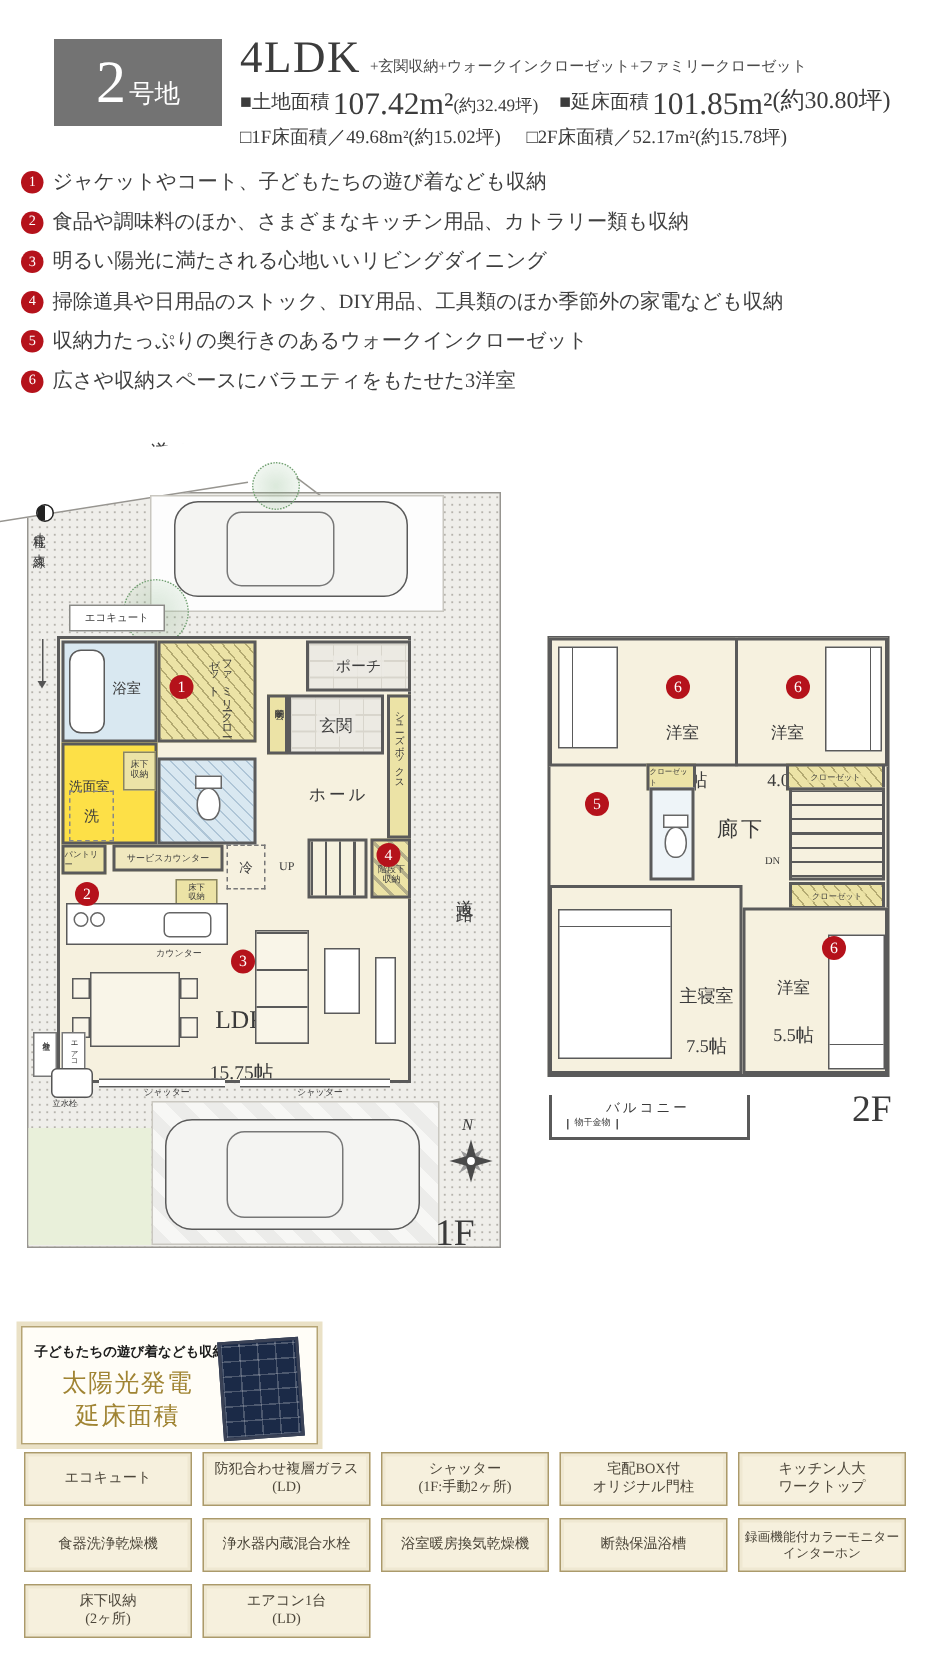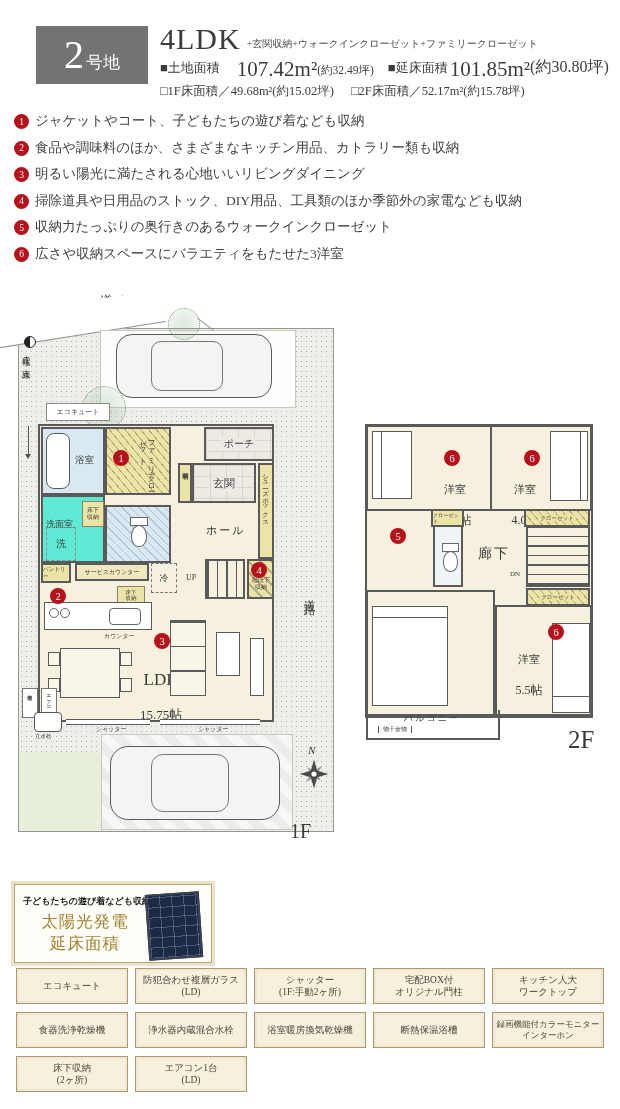--- a/index.html
+++ b/index.html
@@ -42,21 +42,21 @@
 <div class="abs" style="left:36px;top:26px;width:112px;height:58px;background:#737373;color:#fff;display:flex;align-items:center;justify-content:center">
   <span style="font-size:40px;line-height:1">2</span>
   <span style="font-size:17px;margin:14px 0 0 2px">号地</span>
 </div>
 <div class="abs" style="left:160px;top:24px;display:flex;align-items:flex-end">
   <span style="font-size:30px;line-height:1;letter-spacing:1px">4LDK</span>
   <span style="font-size:10px;margin:0 0 3px 6px;color:#4a4a4a">+玄関収納+ウォークインクローゼット+ファミリークローゼット</span>
 </div>
 <div class="abs" style="left:160px;top:57px;display:flex;align-items:flex-end;white-space:nowrap">
   <span style="font-size:13px;margin-bottom:3px">■土地面積</span>
-  <span style="font-size:21px;line-height:1;margin-left:17px">107.42m²</span>
+  <span style="font-size:21px;line-height:1;margin-left:2px">107.42m²</span>
   <span style="font-size:11.5px;margin-bottom:2px">(約32.49坪)</span>
   <span style="font-size:13px;margin:0 0 3px 14px">■延床面積</span>
   <span style="font-size:21px;line-height:1;margin-left:2px">101.85m²</span>
   <span style="font-size:16px;margin-bottom:2px">(約30.80坪)</span>
 </div>
 <div class="abs" style="left:160px;top:83px;font-size:12.5px;white-space:nowrap">
   <span>□1F床面積／49.68m²(約15.02坪)</span>
   <span style="margin-left:14px">□2F床面積／52.17m²(約15.78坪)</span>
 </div>
 
@@ -130,21 +130,21 @@
     <span class="lbl vtext" style="left:1.5px;top:3px;height:34px;font-size:6px;letter-spacing:0">玄関収納</span>
   </div>
   <div class="room tile" style="left:184px;top:171px;width:64px;height:40px;display:flex;align-items:center;justify-content:center">
     <span style="font-size:11px;background:rgba(236,234,227,.8);padding:0 2px">玄関</span>
   </div>
   <div class="room yellow" style="left:250px;top:171px;width:16px;height:96px">
     <span class="lbl vtext" style="left:2px;top:5px;height:88px;font-size:6.5px;letter-spacing:0">シューズボックス</span>
   </div>
   <div class="lbl" style="left:198px;top:232px;font-size:11px;letter-spacing:2px">ホール</div>
 
-  <div class="room" style="left:33px;top:203px;width:64px;height:68px;background:#5eead4">
+  <div class="room" style="left:33px;top:203px;width:64px;height:68px;background:#fde047">
     <span class="lbl" style="left:3px;top:22px;font-size:9px">洗面室</span>
     <div class="room yellow nob" style="left:39px;top:4px;width:22px;height:26px;border:1px solid #8a8560;display:flex;align-items:center;justify-content:center">
       <span style="font-size:6px;text-align:center;white-space:pre-line;line-height:1.2">床下
 収納</span>
     </div>
     <div class="abs" style="left:3px;top:30px;width:28px;height:32px;border:1px dashed #888;display:flex;align-items:center;justify-content:center">
       <span style="font-size:10px">洗</span>
     </div>
   </div>
 
@@ -221,21 +221,21 @@
   <div class="furn" style="left:102px;top:454px;width:170px;height:74px;border-radius:18px;background:#f4f4f2">
     <div class="abs" style="left:40px;top:7px;width:76px;height:56px;border:1.5px solid #777;border-radius:12px"></div>
   </div>
 
   <div class="lbl" style="left:300px;top:452px;font-size:11px;font-style:italic">N</div>
   <svg class="abs" style="left:290px;top:466px" width="32" height="32" viewBox="0 0 40 40">
     <polygon points="20,6 23,17 32,20 23,23 20,34 17,23 8,20 17,17" fill="#9a9a9a" transform="rotate(45 20 20)"></polygon>
     <polygon points="20,2 24,16 38,20 24,24 20,38 16,24 2,20 16,16" fill="#4a4a4a"></polygon>
     <circle cx="20" cy="20" r="4" fill="#fff" stroke="#4a4a4a" stroke-width="1.5"></circle>
   </svg>
-  <div class="lbl" style="left:282px;top:528px;font-size:20px">1F</div>
+  <div class="lbl" style="left:282px;top:517px;font-size:25px">1F</div>
 </div>
 
 <div class="abs" style="left:352px;top:398px;width:268px;height:372px">
   <div class="room wall3 cream" style="left:13px;top:26px;width:228px;height:294px"></div>
 
   <div class="room" style="left:14px;top:27px;width:126px;height:86px;background:#f6f1df">
     <div class="furn" style="left:4px;top:4px;width:40px;height:68px;background:#fff;background-image:linear-gradient(90deg,transparent 0 8px,#5a5a5a 8px 9px,transparent 9px)"></div>
     <div class="lbl" style="left:52px;top:38px;width:70px;text-align:center">
       <div style="font-size:11px">洋室</div>
       <div style="font-size:12px">5.25帖</div>
@@ -268,32 +268,36 @@
 
   <div class="lbl" style="left:126px;top:148px;font-size:14px;letter-spacing:2px">廊下</div>
   <div class="lbl" style="left:158px;top:172px;font-size:7px">DN</div>
   <div class="room stairsH" style="left:174px;top:127px;width:64px;height:62px;background-color:#f6f1df"></div>
   <div class="room yellow hatchy" style="left:174px;top:190px;width:64px;height:18px;display:flex;align-items:center;justify-content:center">
     <span style="font-size:5.5px;background:rgba(236,227,166,.75);padding:0 2px">クローゼット</span>
   </div>
 
   <div class="room" style="left:14px;top:192px;width:129px;height:126px;background:#f6f1df">
     <div class="furn" style="left:4px;top:14px;width:76px;height:100px;background:#fff;background-image:linear-gradient(180deg,transparent 0 10px,#5a5a5a 10px 11px,transparent 11px)"></div>
+    <div class="lbl" style="left:78px;top:48px;width:50px;text-align:center">
+      <div style="font-size:12px">主寝室</div>
+      <div style="font-size:12px">7.5帖</div>
+    </div>
   </div>
 
   <div class="room" style="left:143px;top:207px;width:97px;height:111px;background:#f6f1df">
     <div class="furn" style="left:55px;top:16px;width:38px;height:90px;background:#fff;background-image:linear-gradient(180deg,transparent 0 72px,#5a5a5a 72px 73px,transparent 73px)"></div>
     <div class="lbl" style="left:8px;top:28px;width:48px;text-align:center">
       <div style="font-size:11px">洋室</div>
       <div style="font-size:12px">5.5帖</div>
     </div>
   </div>
   <div class="badge" style="left:196px;top:226px">6</div>
 
-  <div class="abs" style="left:14px;top:312px;width:134px;height:30px;border:2px solid #5a5a5a;border-top:none;box-sizing:border-box">
+  <div class="abs" style="left:14px;top:332px;width:134px;height:30px;border:2px solid #5a5a5a;border-top:none;box-sizing:border-box">
     <div class="lbl" style="left:36px;top:3px;font-size:9px;letter-spacing:2px">バルコニー</div>
     <div class="lbl" style="left:10px;top:16px;font-size:6px;border-left:1px solid #555;border-right:1px solid #555;padding:0 4px">物干金物</div>
   </div>
   <div class="lbl" style="left:216px;top:328px;font-size:25px">2F</div>
 </div>
 
 <div class="abs" style="left:14px;top:884px;width:198px;height:79px;background:#fffdf7;border:1px solid #b5a474;box-shadow:0 0 0 3px #eae1c6;box-sizing:border-box">
   <div style="position:absolute;left:8px;top:10px;font-size:9px;font-weight:bold;color:#1c1c1c;font-family:'Liberation Sans',sans-serif">子どもたちの遊び着なども収納</div>
   <div style="position:absolute;left:10px;top:26px;width:120px;text-align:center;font-size:16.5px;color:#a08433;white-space:pre-line;line-height:1.35;letter-spacing:1px">太陽光発電
 延床面積</div>

